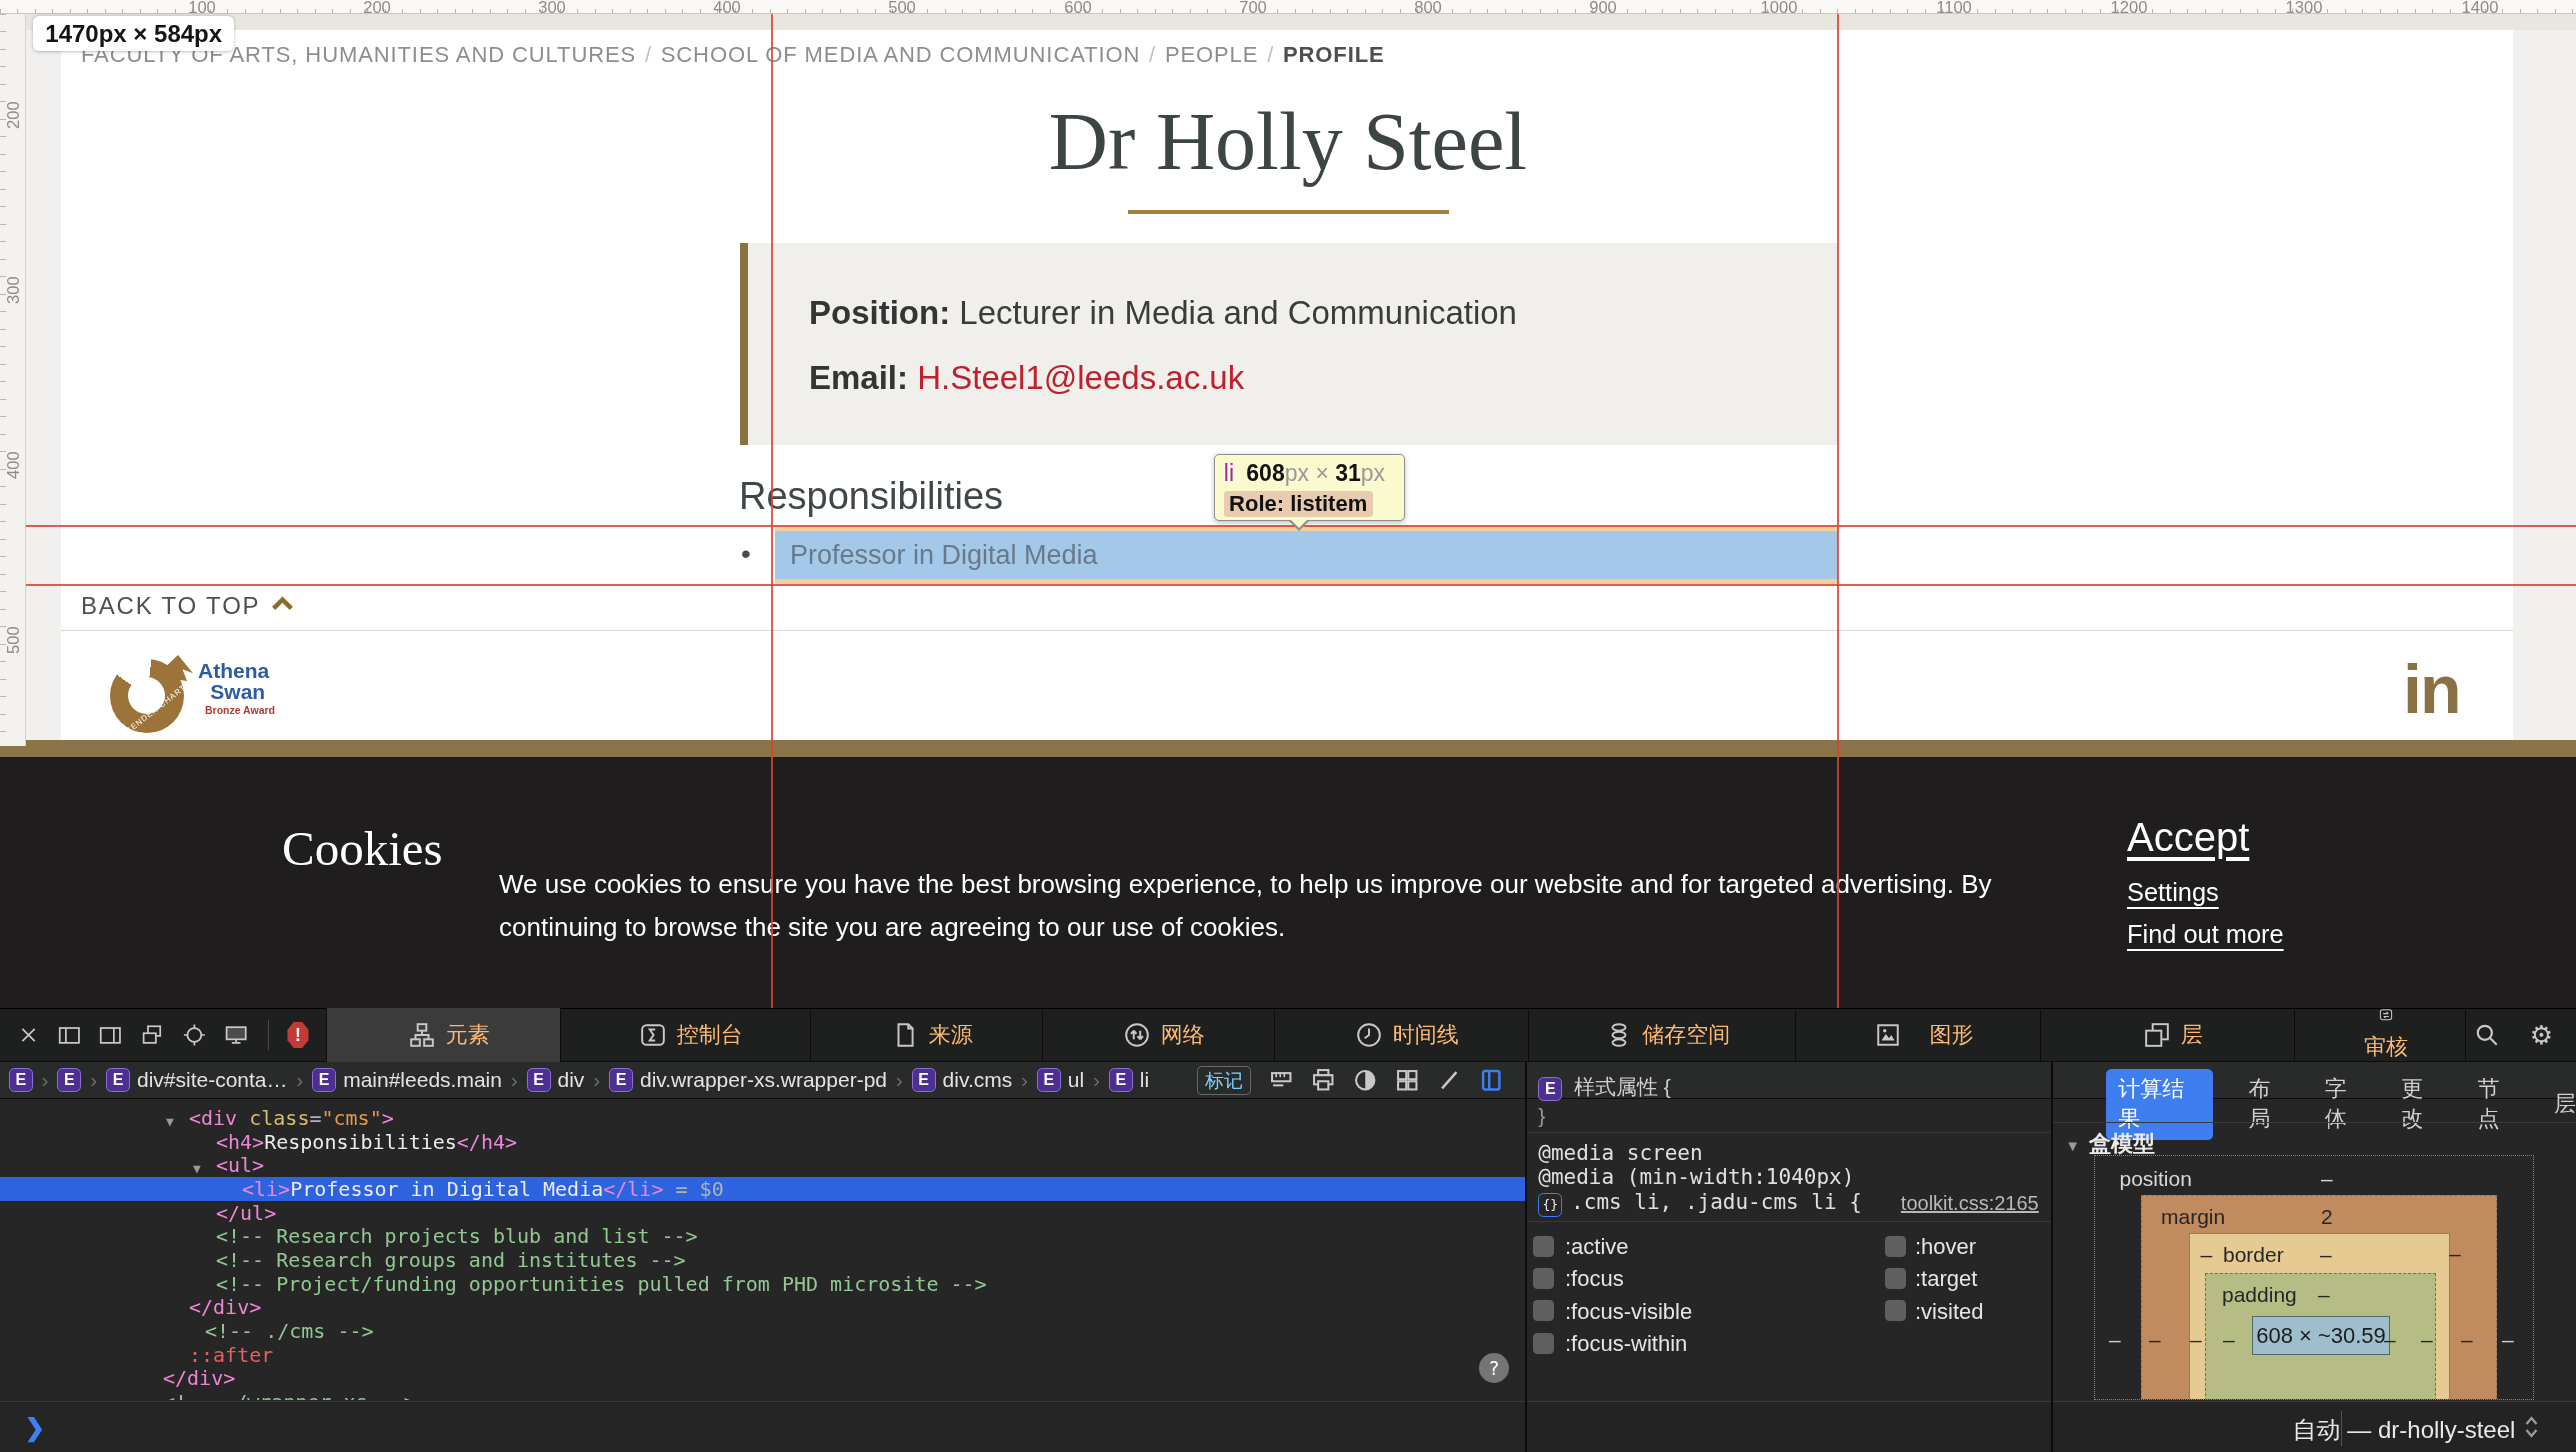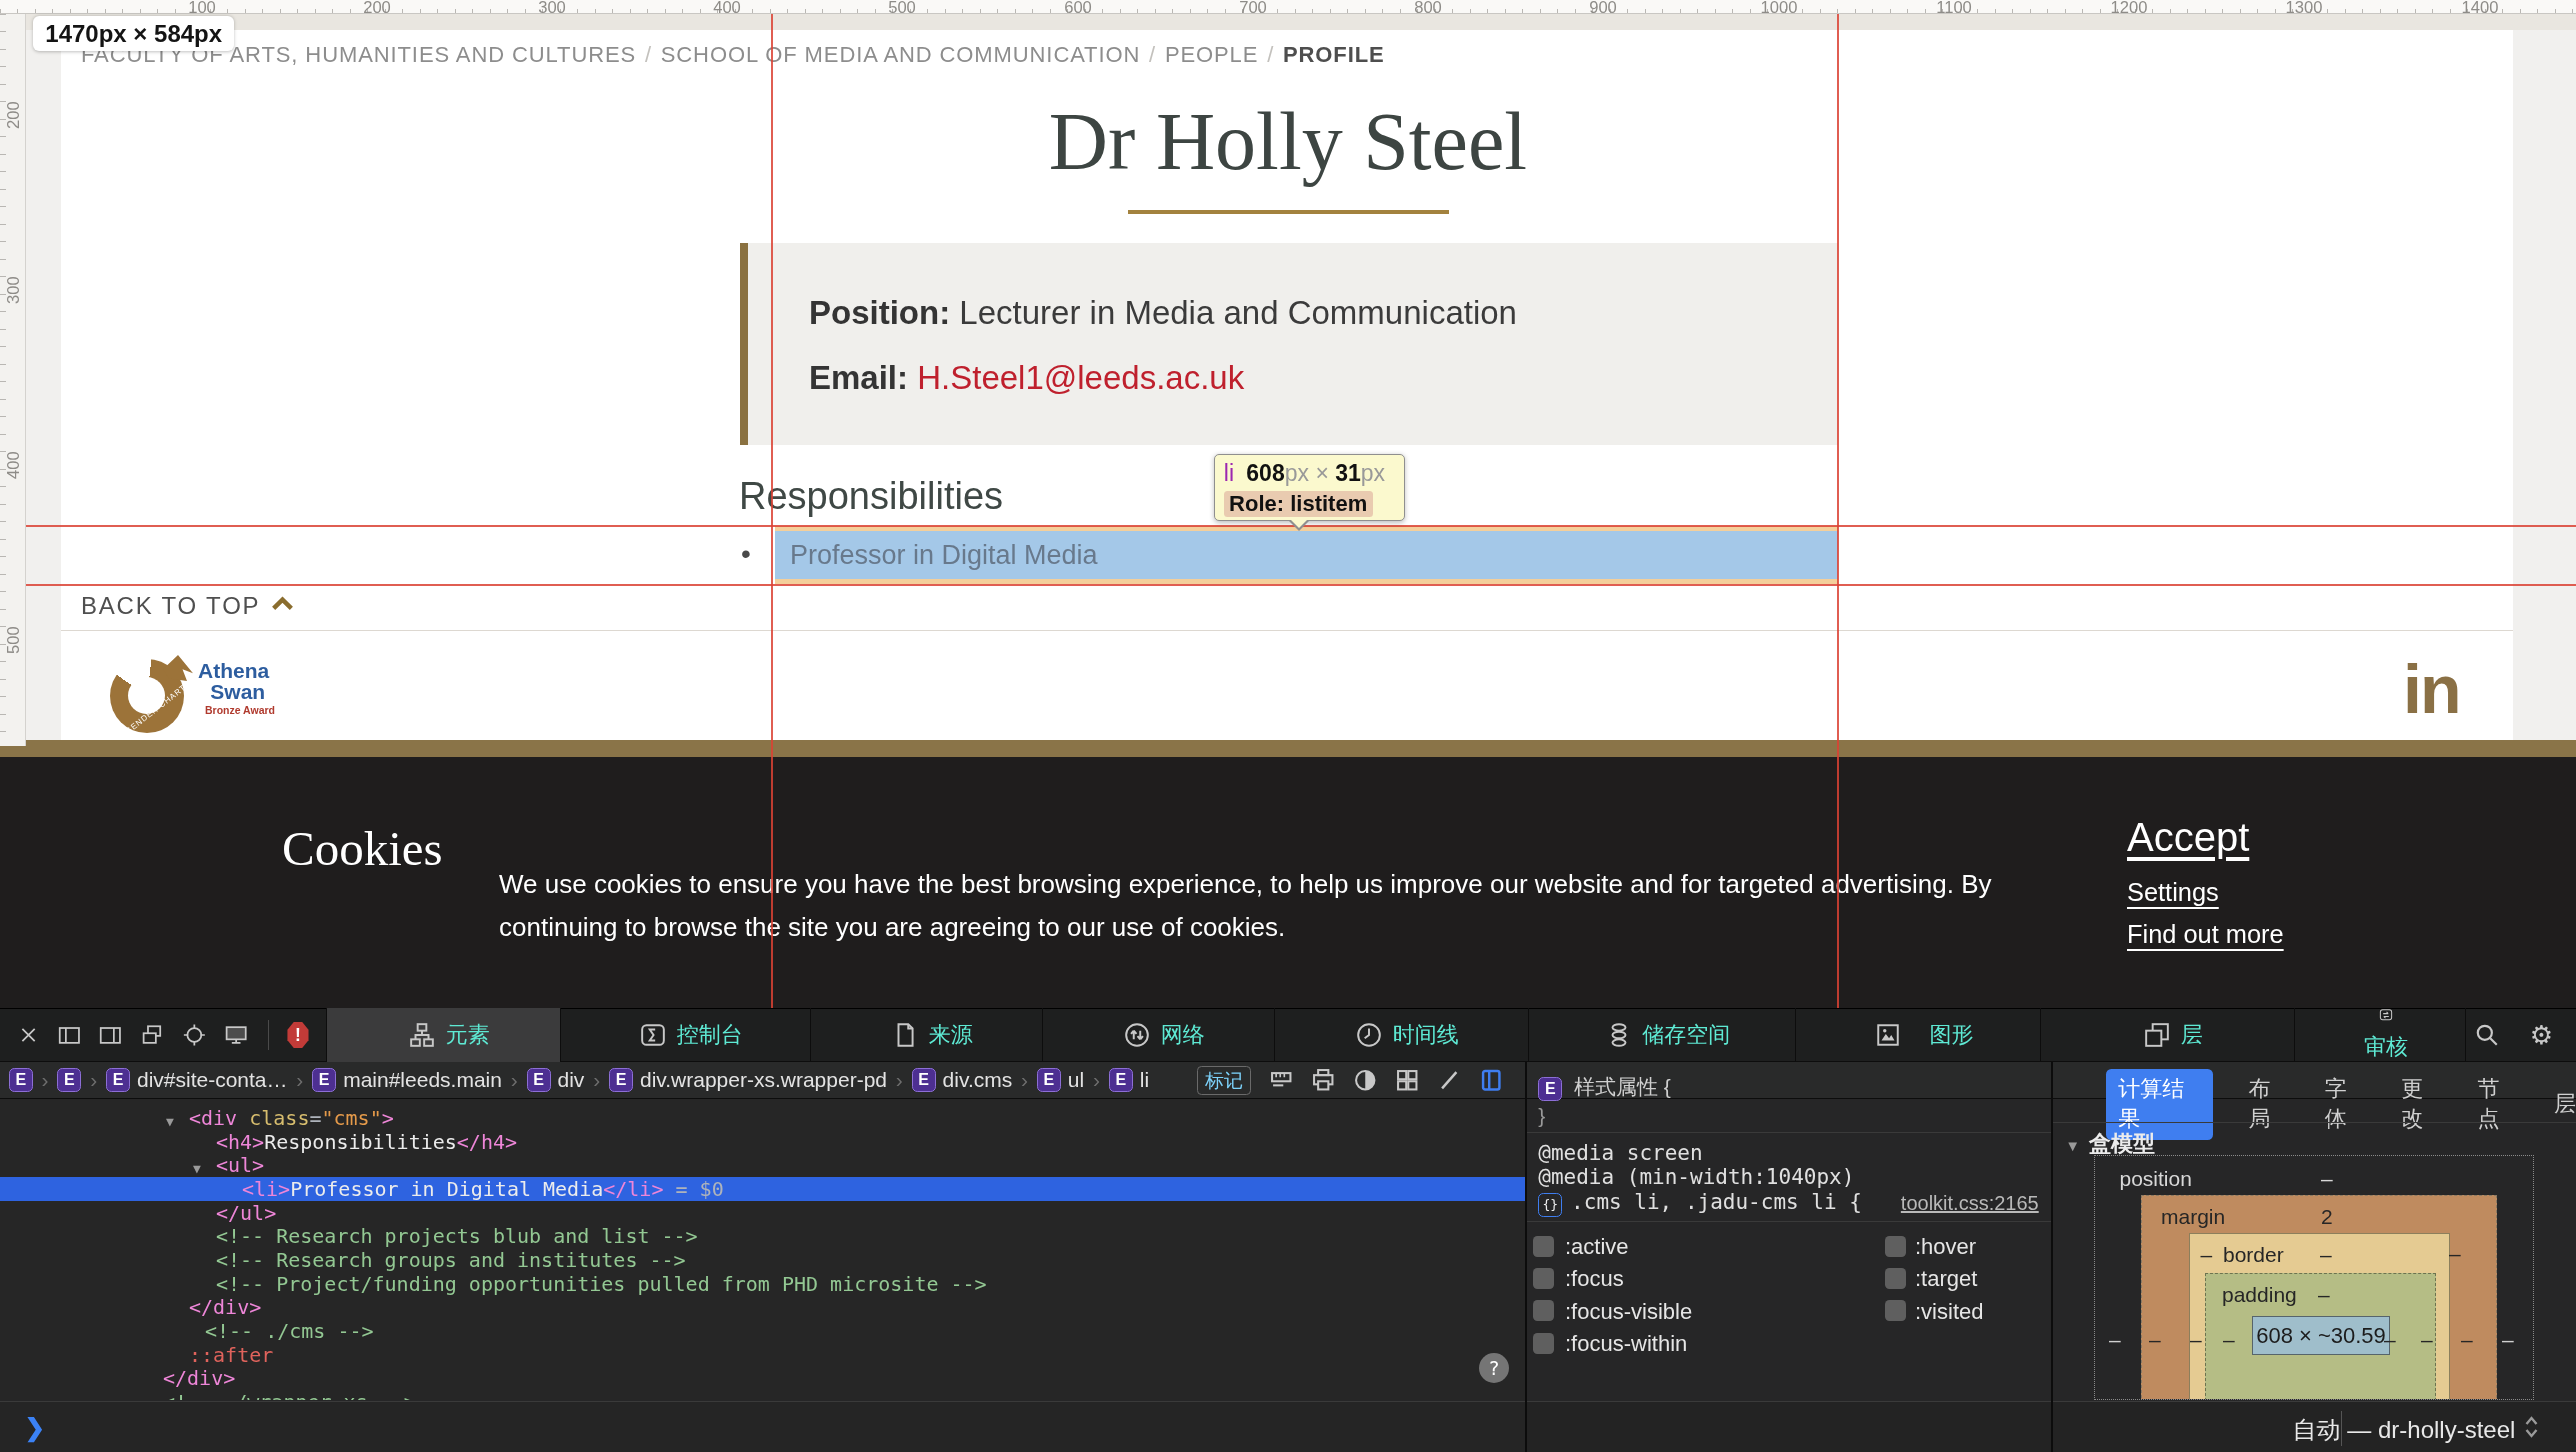--- a/index.html
+++ b/index.html
@@ -84,21 +84,21 @@
   
   .dt { left:0; top:1008px; width:2576px; height:445px; background:#262627; color:#e3e3e3; z-index:60; }
   .dt-toolbar { position:absolute; left:0; top:0; width:2576px; height:54px; background:#1e1f1f;
      border-top:0.9px solid #000; border-bottom:0.9px solid #0d0d0d; display:flex; align-items:center; }
   .lefticons { display:flex; align-items:center; gap:19px; padding:0 17.5px; width:326px; }
   .sep-v { width:0.9px; height:30px; background:#4a4a4a; }
   .err-badge { width:26px; height:26px; background:#c23b38; color:#fff; font-weight:700; font-size:17.5px;
      display:flex; align-items:center; justify-content:center;
      clip-path:polygon(30% 0,70% 0,100% 30%,100% 70%,70% 100%,30% 100%,0 70%,0 30%); }
   .dt-tab { height:54px; display:flex; align-items:center; justify-content:center; gap:10.5px;
-     font-size:22px; color:#5eead4; border-left:0.9px solid #0d0d0d;padding-left:12px; }
+     font-size:22px; color:#fdba74; border-left:0.9px solid #0d0d0d;padding-left:12px; }
   .dt-tab.active { background:#3b3b3c; }
   .dt-tail { flex:1; display:flex; align-items:center; justify-content:flex-end; gap:30px; padding-right:23px; border-left:0.9px solid #0d0d0d; height:54px;}
 
   .dt-crumbbar { position:absolute; left:0; top:54px; width:2576px; height:37px; background:#292a2a;
      border-bottom:0.9px solid #0c0c0c; display:flex; align-items:center; font-size:21px; }
   .crumb-it { display:flex; align-items:center; gap:7px; margin-left:8.8px; white-space:nowrap; }
   .ebadge { display:inline-flex; width:24px; height:24px; border:1.8px solid #8d6fd6; background:#4d2f92; color:#fff;
      border-radius:5.3px; font-size:16px; font-weight:700; align-items:center; justify-content:center; }
   .crumb-sep { color:#6e6e6e; margin-left:8.8px; }
   .crumb-tools { position:absolute; left:1197px; top:0; height:37px; display:flex; align-items:center; gap:17.5px; }

